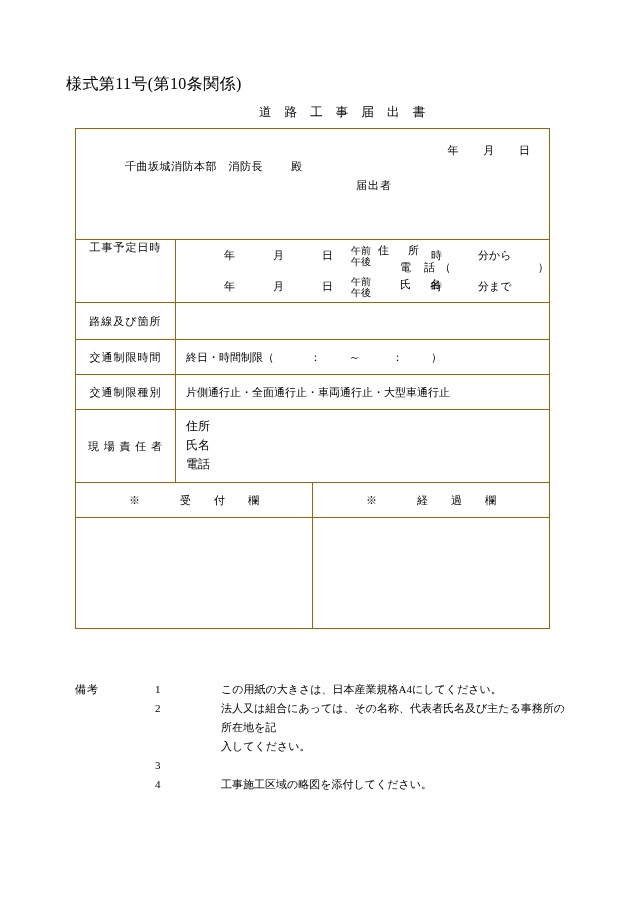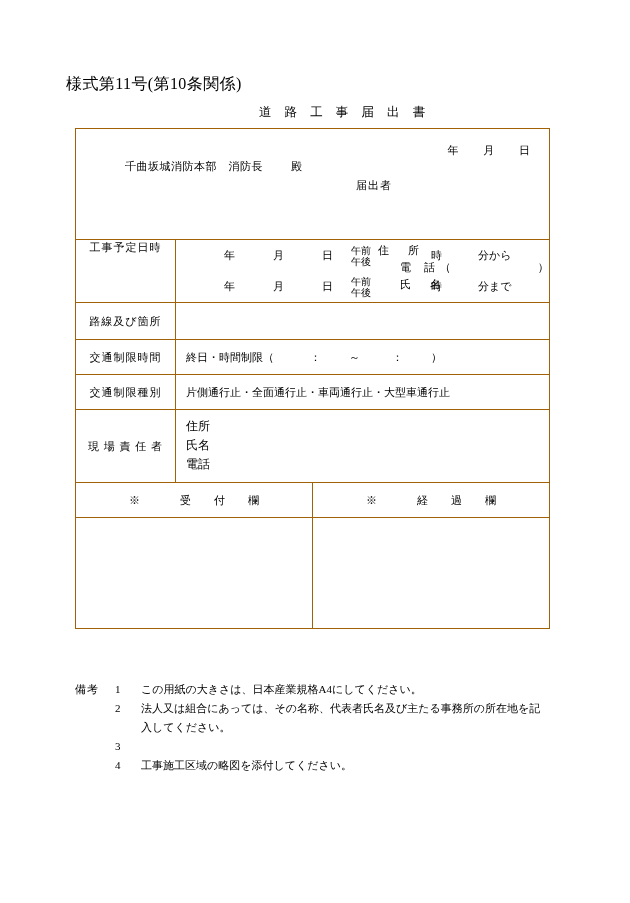--- a/index.html
+++ b/index.html
@@ -181,20 +181,21 @@
     position: absolute;
     left: 75px;
     top: 680px;
     width: 500px;
     font-size: 11px;
     line-height: 19px;
   }
   .notes .note-row {
     display: flex;
     align-items: flex-start;
+    gap: 40px;
   }
   .notes .note-label {
     width: 34px;
     flex: 0 0 34px;
     letter-spacing: 1px;
   }
   .notes .note-num {
     width: 26px;
     flex: 0 0 26px;
     text-align: left;

